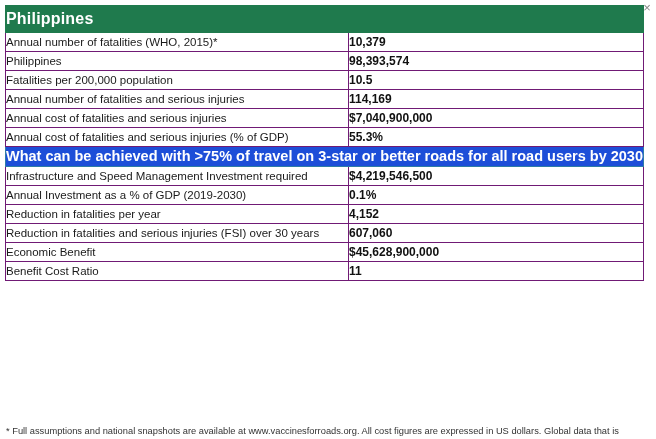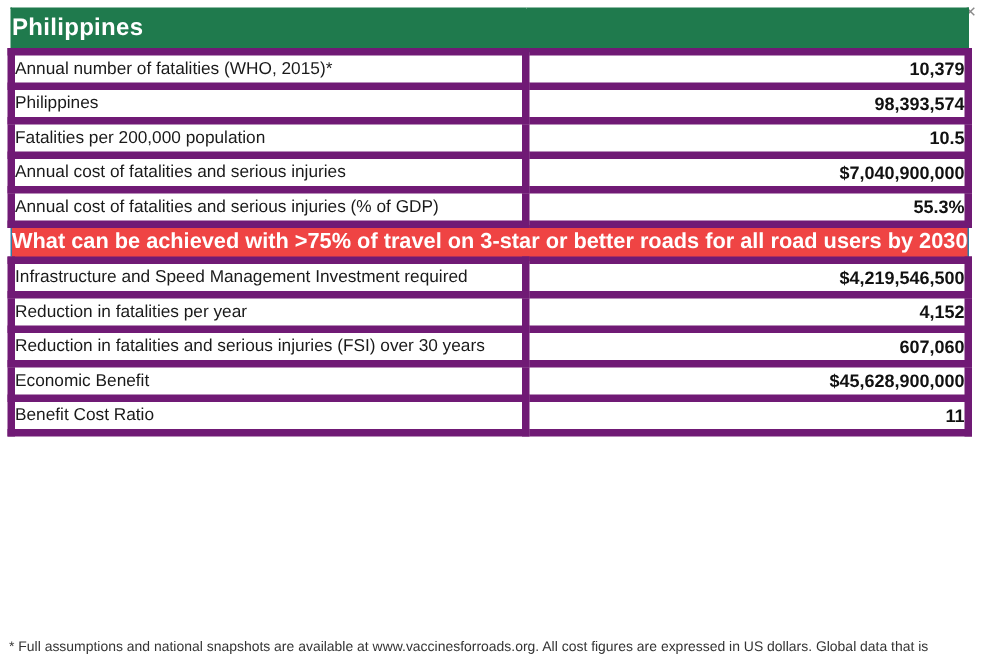--- a/index.html
+++ b/index.html
@@ -36,21 +36,21 @@
   }
   .fact-table {
     position: absolute;
     left: 5px;
     top: 5px;
     width: 638px;
     border-collapse: collapse;
     table-layout: fixed;
   }
   .fact-table td {
-    border: 5px solid #701a75;
+    border: 1px solid #701a75;
     padding: 0;
     vertical-align: middle;
   }
   .title-cell {
     background: #1f7a4d;
     color: #ffffff;
     font-size: 16px;
     font-weight: bold;
     height: 26px;
     border: 1px solid #1f7a4d !important;
@@ -60,26 +60,26 @@
     font-size: 11.5px;
     color: #1a1a1a;
     padding: 4px 4px 4px 5px;
     height: 18px;
     background: #ffffff;
   }
   .value-cell {
     font-size: 12px;
     color: #111111;
     font-weight: bold;
-    text-align: right;
+    text-align: left;
     padding: 4px 2px;
     background: #ffffff;
   }
   .section-cell {
-    background: #ef4444;
+    background: #1d4ed8;
     color: #ffffff;
     font-size: 14.5px;
     font-weight: bold;
     text-align: center;
     line-height: 19px;
     padding: 6px 30px 8px 30px;
     border: 1px solid #2e7da6 !important;
   }
   .footnote {
     position: absolute;
@@ -116,35 +116,43 @@
       </tr>
       <tr>
         <td class="label-cell">Philippines</td>
         <td class="value-cell">98,393,574</td>
       </tr>
       <tr>
         <td class="label-cell">Fatalities per 200,000 population</td>
         <td class="value-cell">10.5</td>
       </tr>
       <tr>
+        <td class="label-cell">Annual number of fatalities and serious injuries</td>
+        <td class="value-cell">114,169</td>
+      </tr>
+      <tr>
         <td class="label-cell">Annual cost of fatalities and serious injuries</td>
         <td class="value-cell">$7,040,900,000</td>
       </tr>
       <tr>
         <td class="label-cell">Annual cost of fatalities and serious injuries (% of GDP)</td>
         <td class="value-cell">55.3%</td>
       </tr>
 
       <tr>
         <td class="section-cell" colspan="2">What can be achieved with &gt;75% of travel on 3-star or better roads for all road users by 2030</td>
       </tr>
 
       <tr>
         <td class="label-cell">Infrastructure and Speed Management Investment required</td>
         <td class="value-cell">$4,219,546,500</td>
+      </tr>
+      <tr>
+        <td class="label-cell">Annual Investment as a % of GDP (2019-2030)</td>
+        <td class="value-cell">0.1%</td>
       </tr>
       <tr>
         <td class="label-cell">Reduction in fatalities per year</td>
         <td class="value-cell">4,152</td>
       </tr>
       <tr>
         <td class="label-cell">Reduction in fatalities and serious injuries (FSI) over 30 years</td>
         <td class="value-cell">607,060</td>
       </tr>
       <tr>

